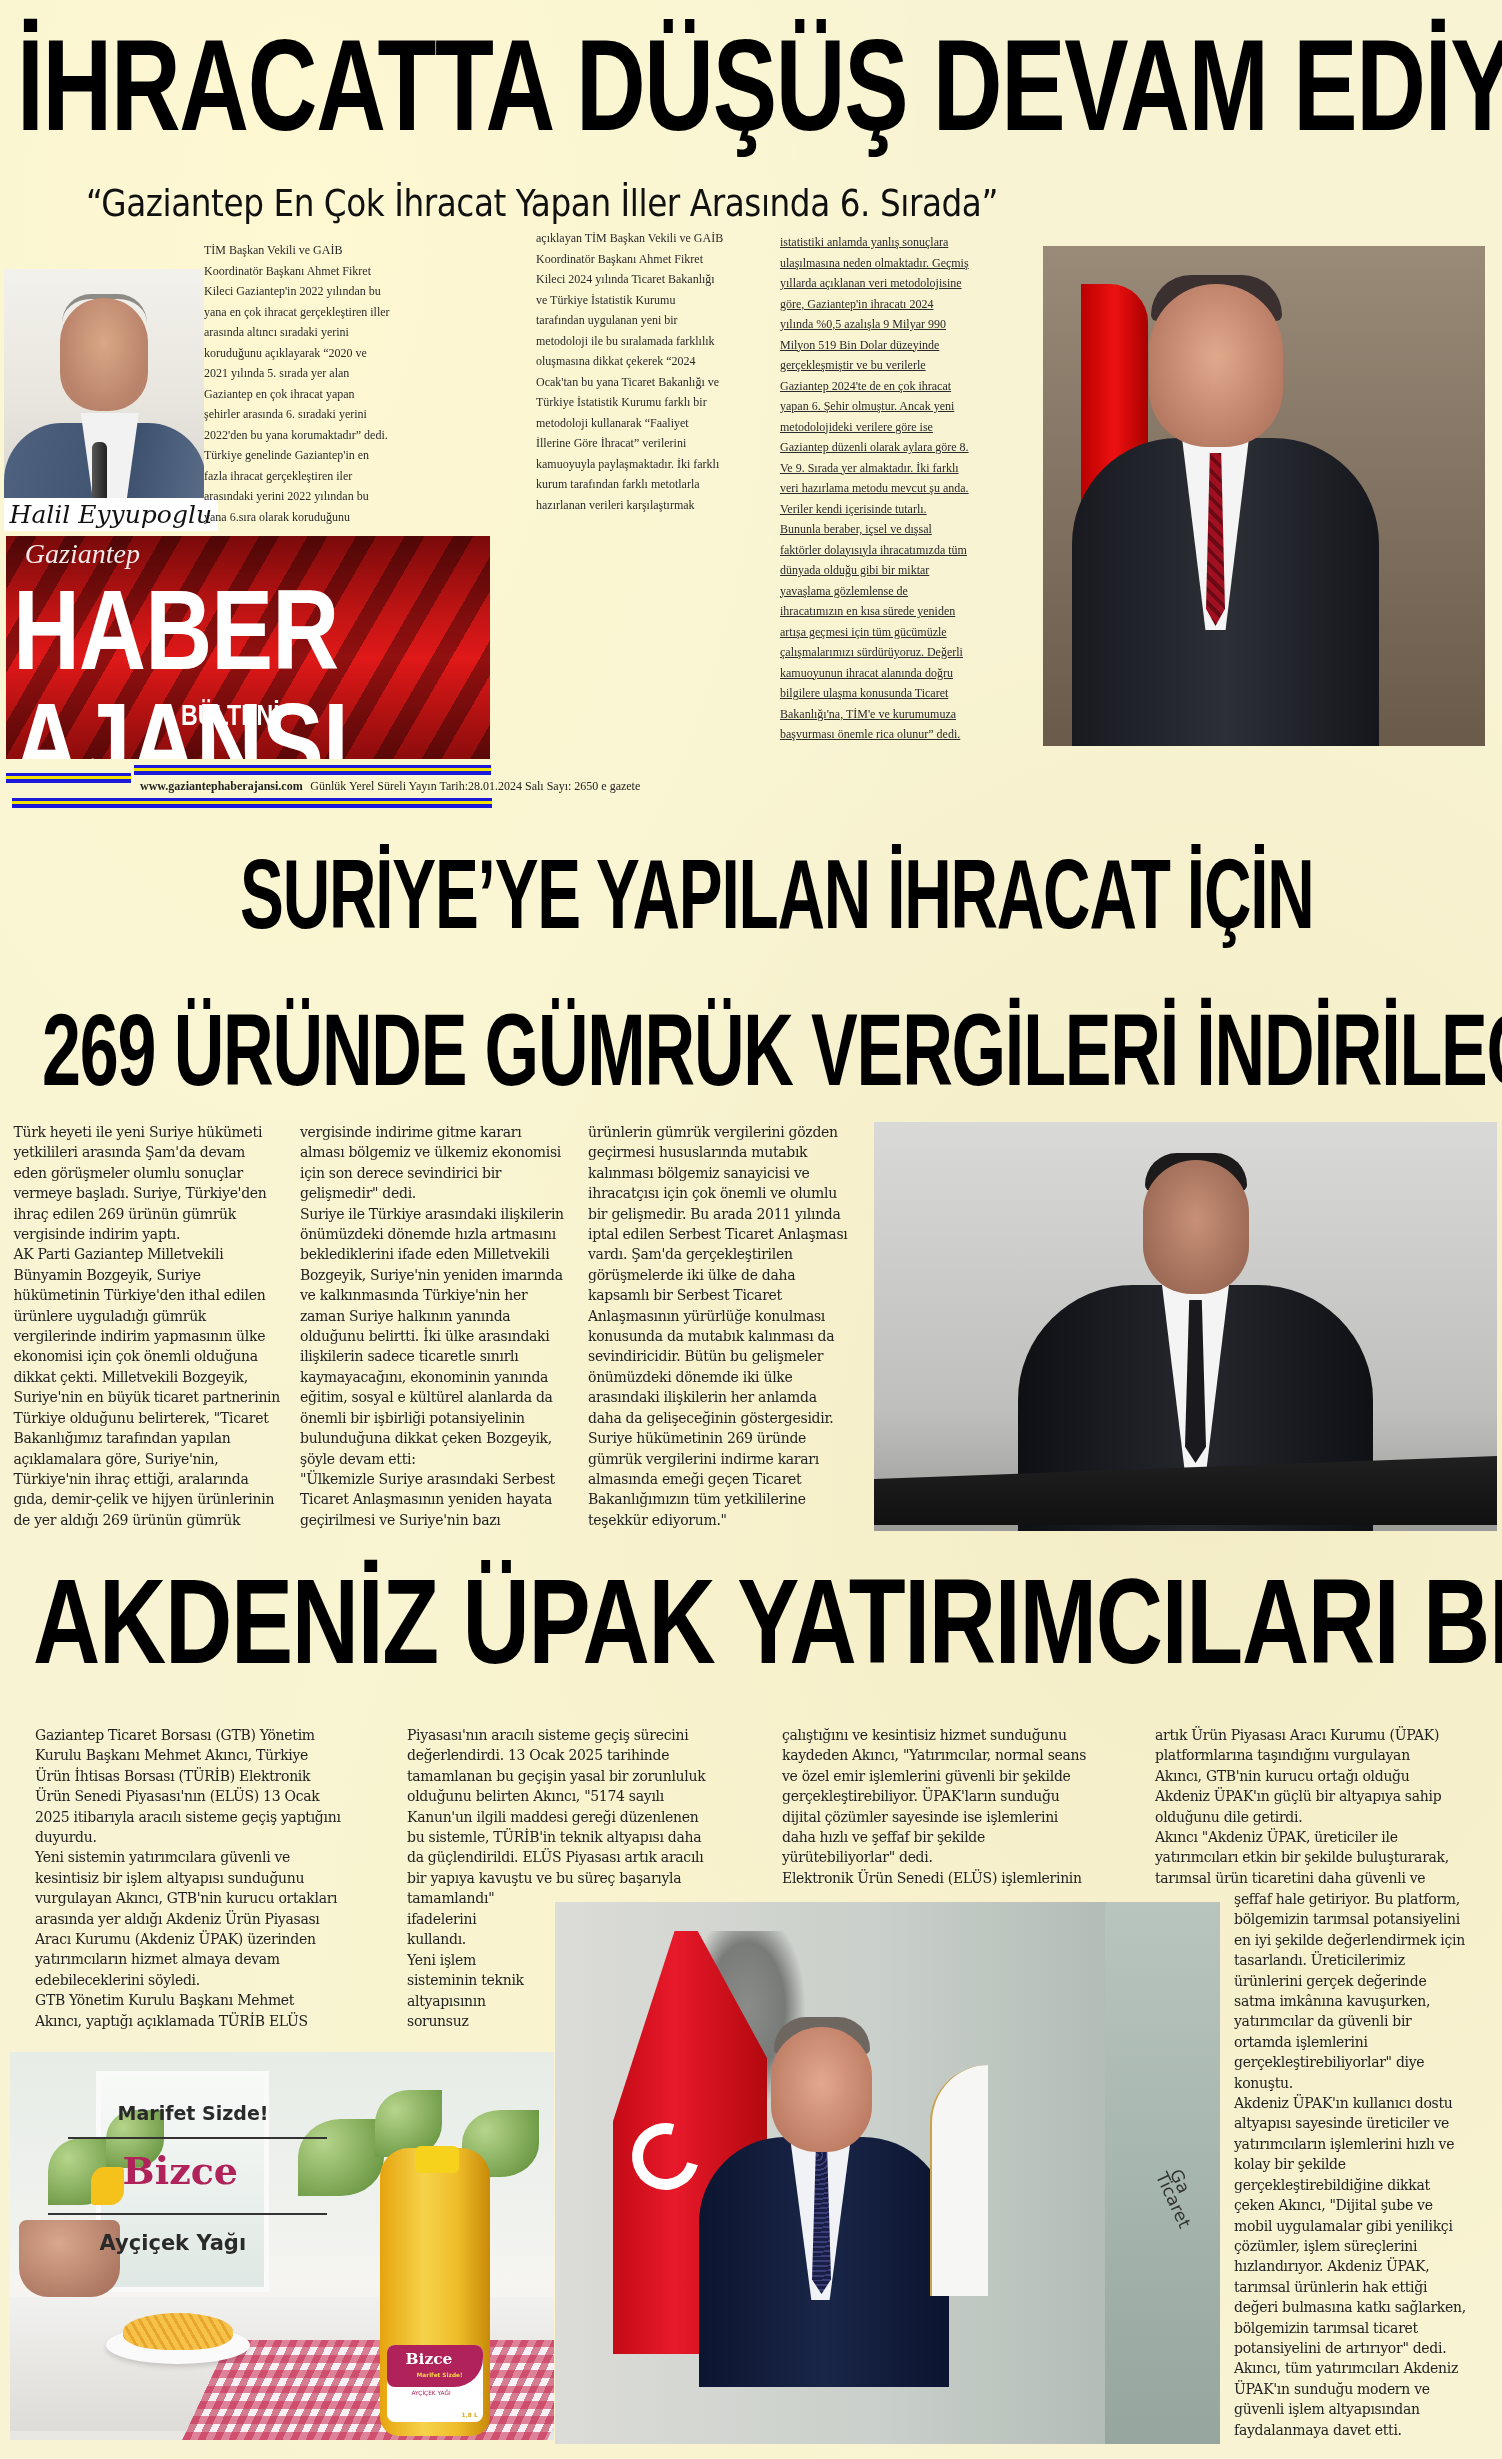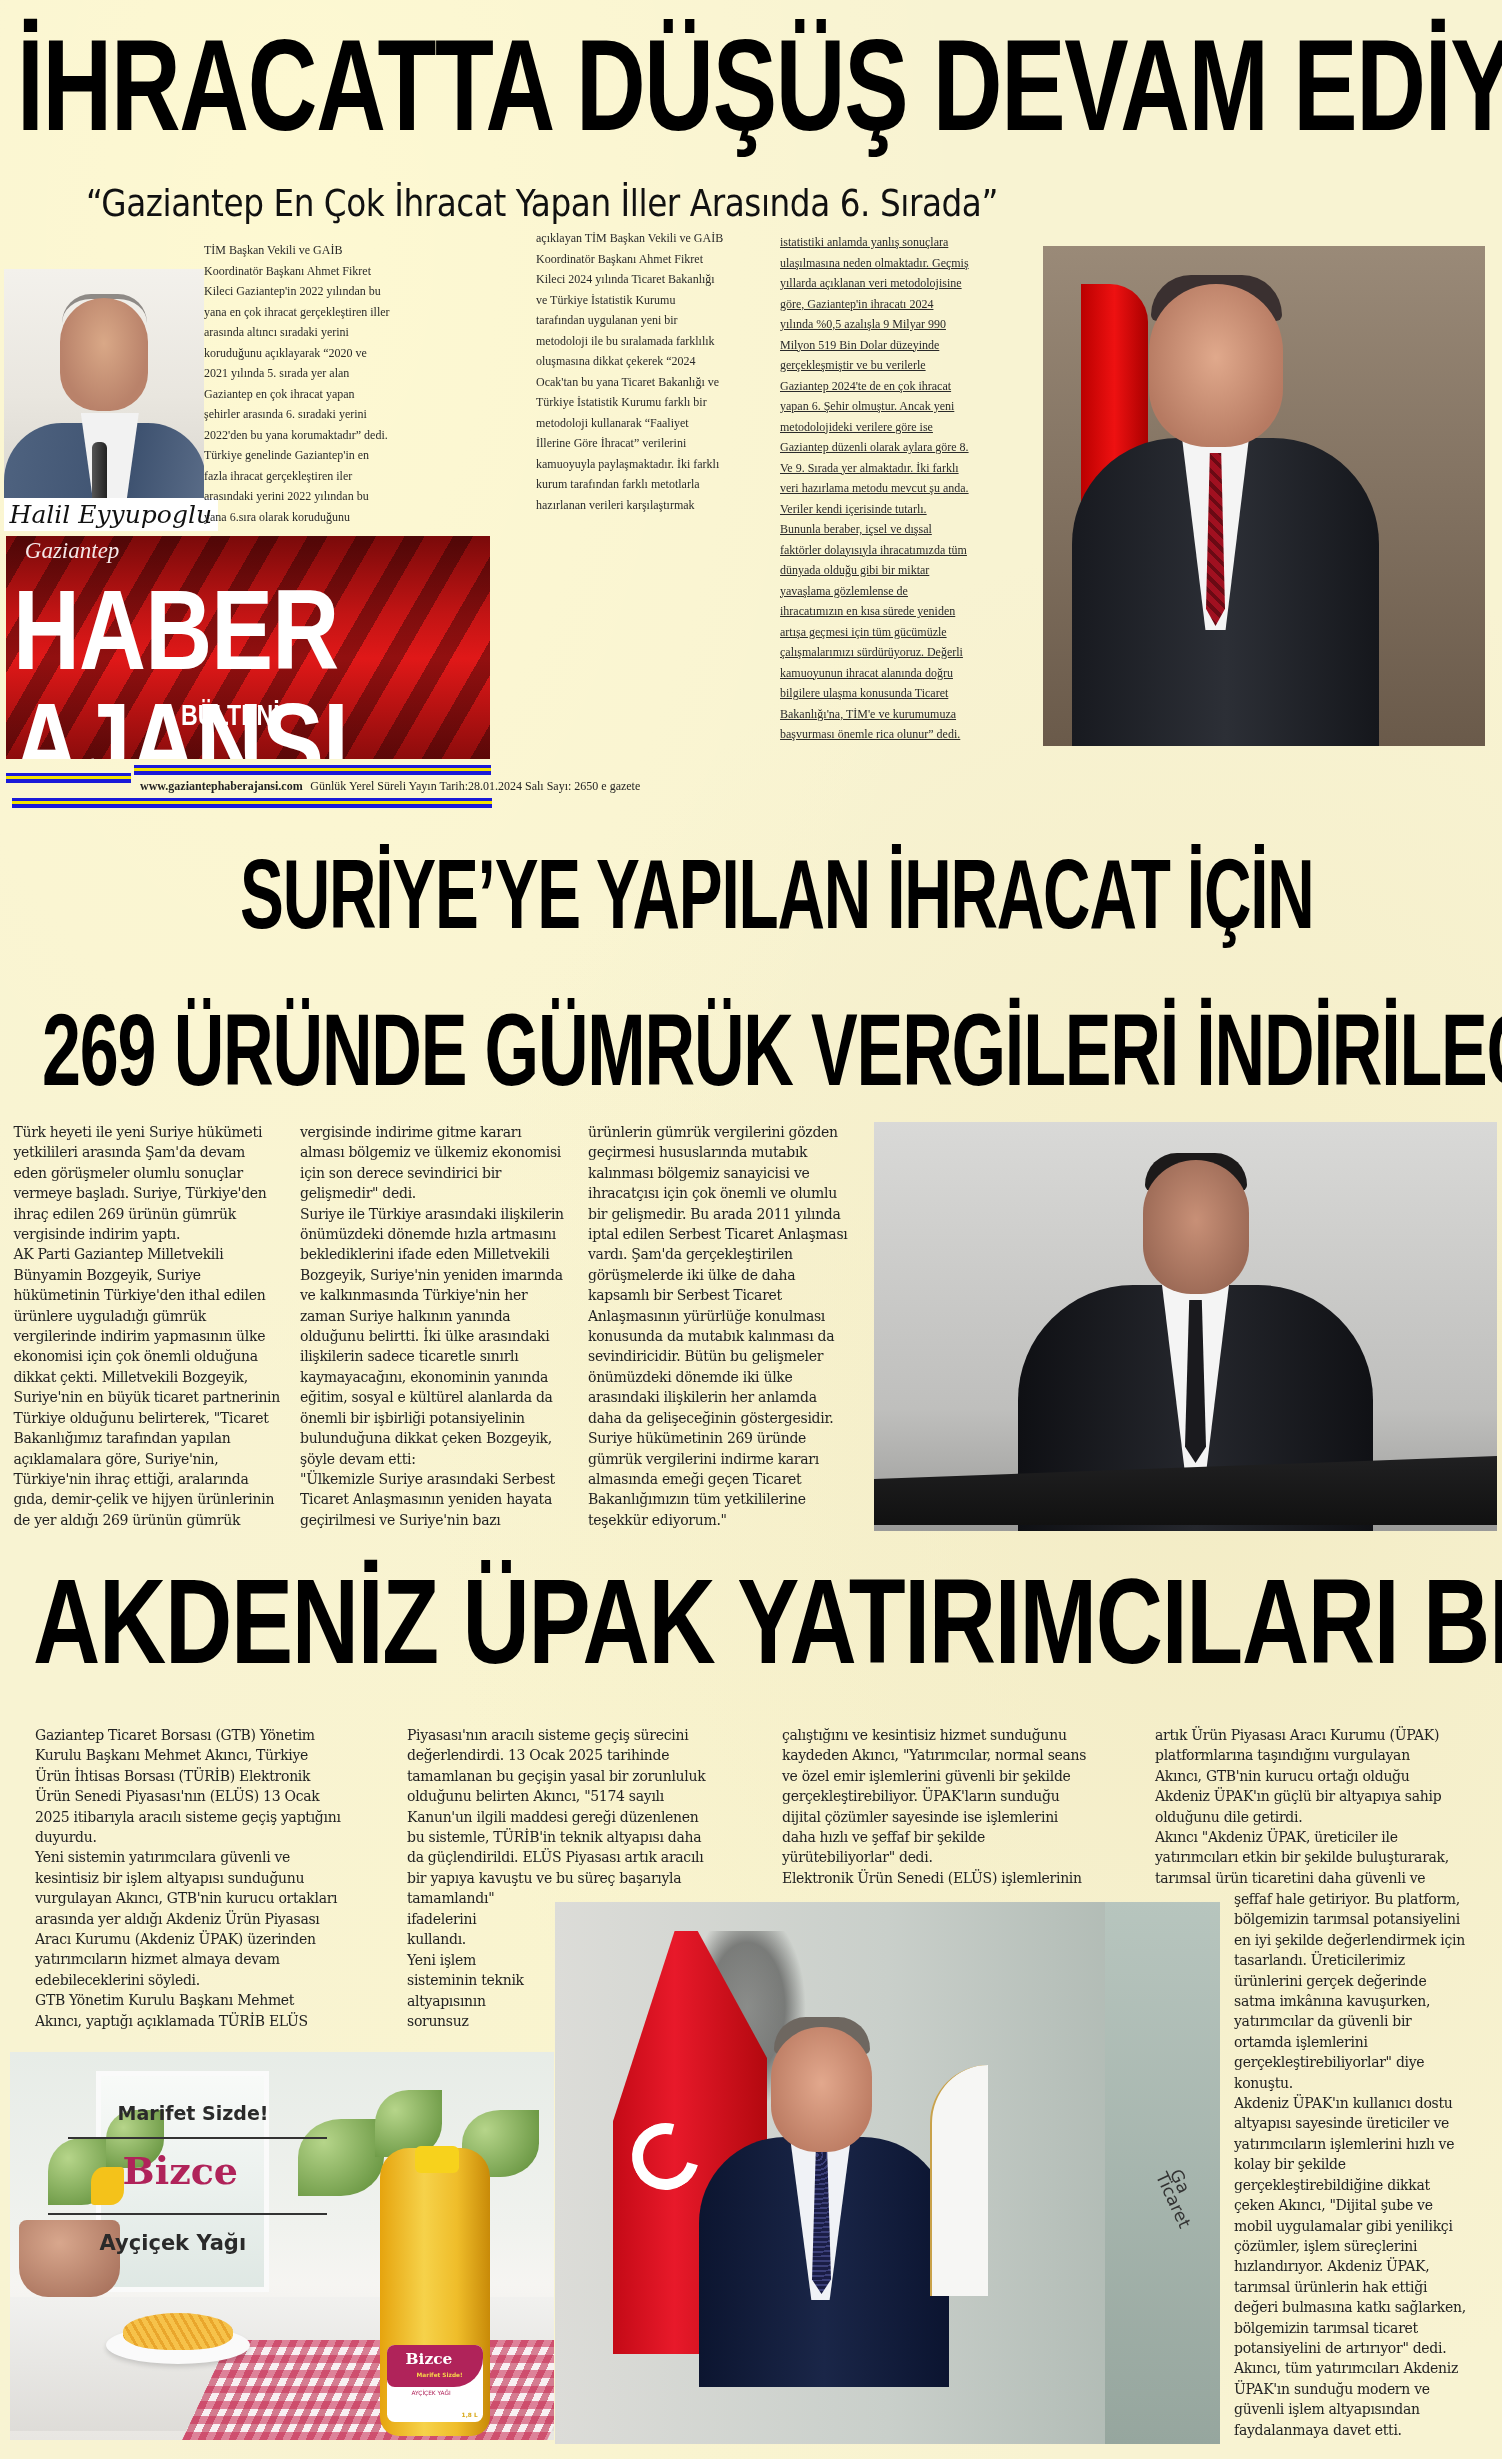--- a/index.html
+++ b/index.html
@@ -54,21 +54,21 @@
     position:absolute; font-family: "DejaVu Serif", serif; font-style: italic;
     font-size: 25px; color:#111; background:#fff; padding: 0 5.8px; line-height: 33px;
   }
   
   .logo {
     background:
       repeating-linear-gradient(-60deg, rgba(0,0,0,0.35) 0 17.3px, transparent 17.3px 42px),
       linear-gradient(180deg,#7a0a0a 0%,#c21414 35%,#e01818 55%,#8c0c0c 100%);
     overflow:hidden;
   }
-  .logo-city { position:absolute; font-family:"Liberation Serif",serif; font-style:italic; color:#f4e8e8; font-size:23px; }
+  .logo-city { position:absolute; font-family:"Liberation Serif",serif; font-style:italic; color:#f4e8e8; font-size:28px; }
   .logo-main { position:absolute; font-family:"Liberation Sans",sans-serif; font-weight:900; color:#fff; font-size:113px; letter-spacing:-1px; transform: scaleX(0.82); transform-origin:left top; line-height:1; }
   .logo-sub { position:absolute; font-family:"Liberation Sans",sans-serif; font-weight:900; color:#fff; font-size:29px; transform: scaleX(0.8); transform-origin:left top; }
   .stripe { position:absolute; height:9.6px; background:#1a1ad8; }
   .stripe::after { content:""; position:absolute; left:0; right:0; top:2.9px; height:2.9px; background:#f2e300; }
   .masthead-line { position:absolute; font-family:"Liberation Serif",serif; font-size:12px; color:#222; white-space:nowrap; }
   .masthead-line b { font-weight:bold; margin-right:7.7px; }
   
   .p2 { background: linear-gradient(180deg,#9a8a78 0%,#6a5a4a 100%); }
   .p2 .flag { position:absolute; left:38px; top:38px; width:67px; height:269px; background: linear-gradient(90deg,#b00,#e11 50%,#a00); border-radius: 0 38px 38px 0; }
   .p2 .head { position:absolute; left:106px; top:38px; width:134px; height:163px; border-radius:67px 67px 58px 58px; background: radial-gradient(ellipse at 50% 45%, #e0a98c, #b67a62 75%); }

